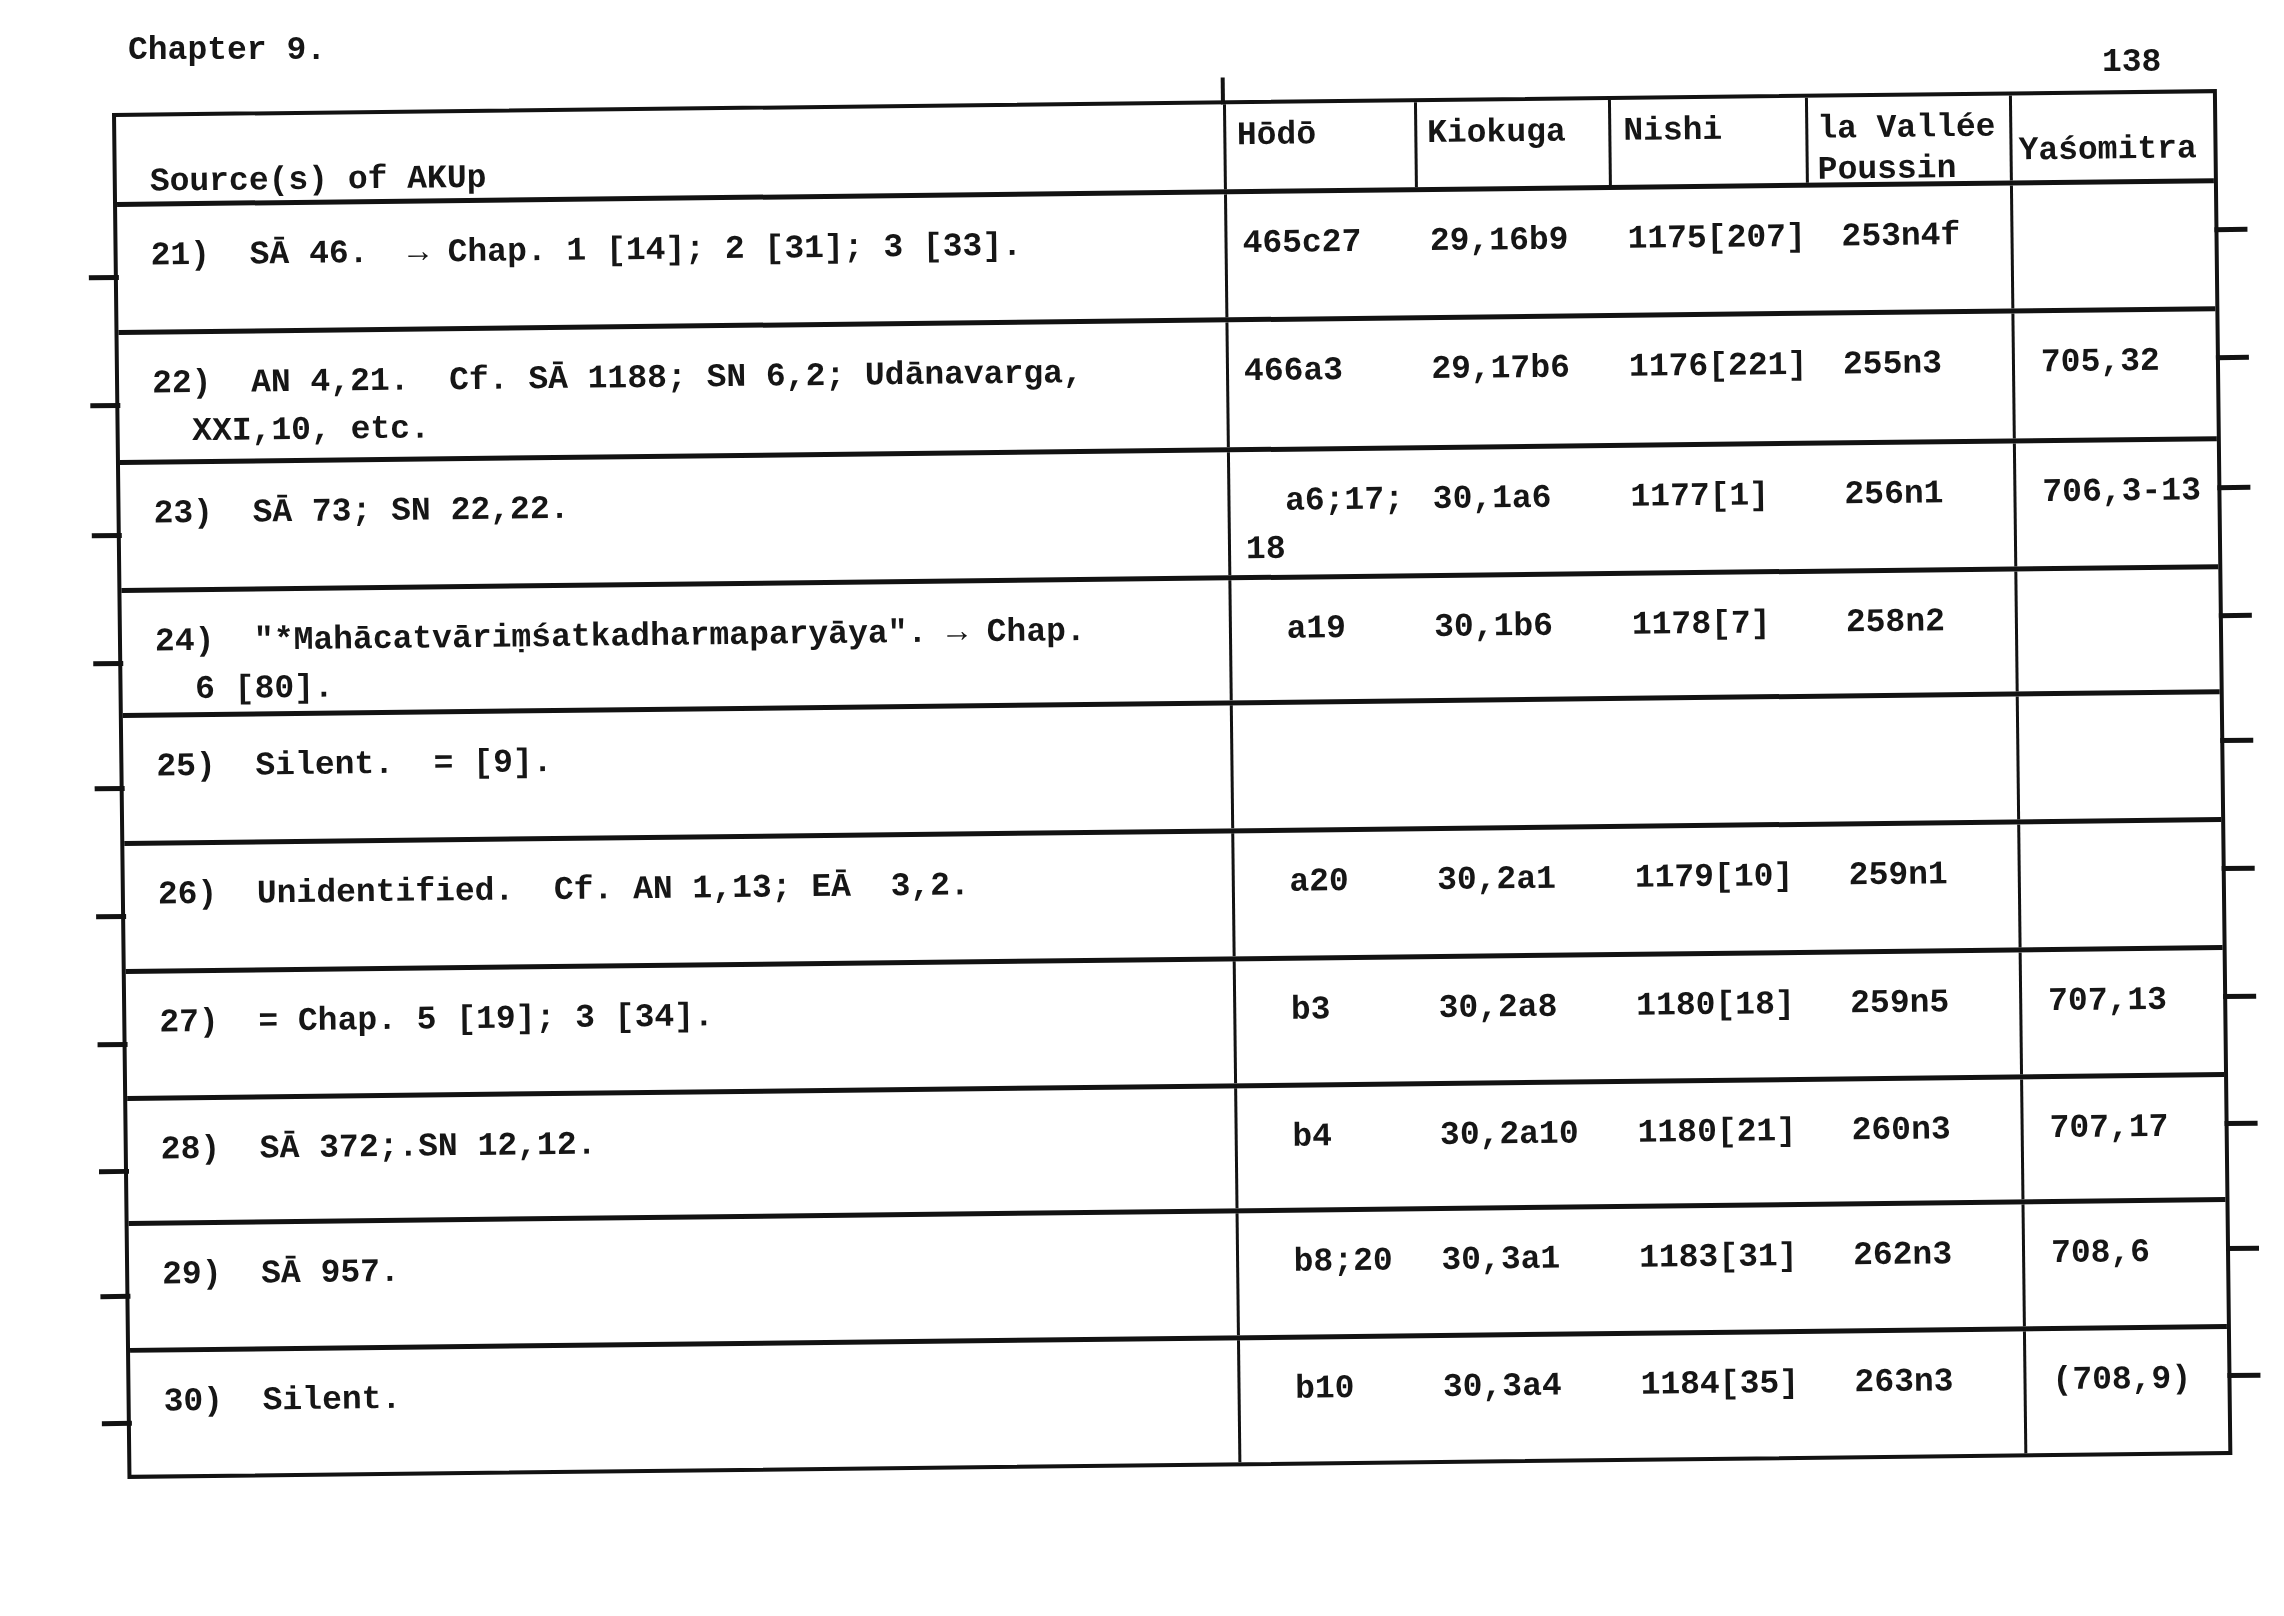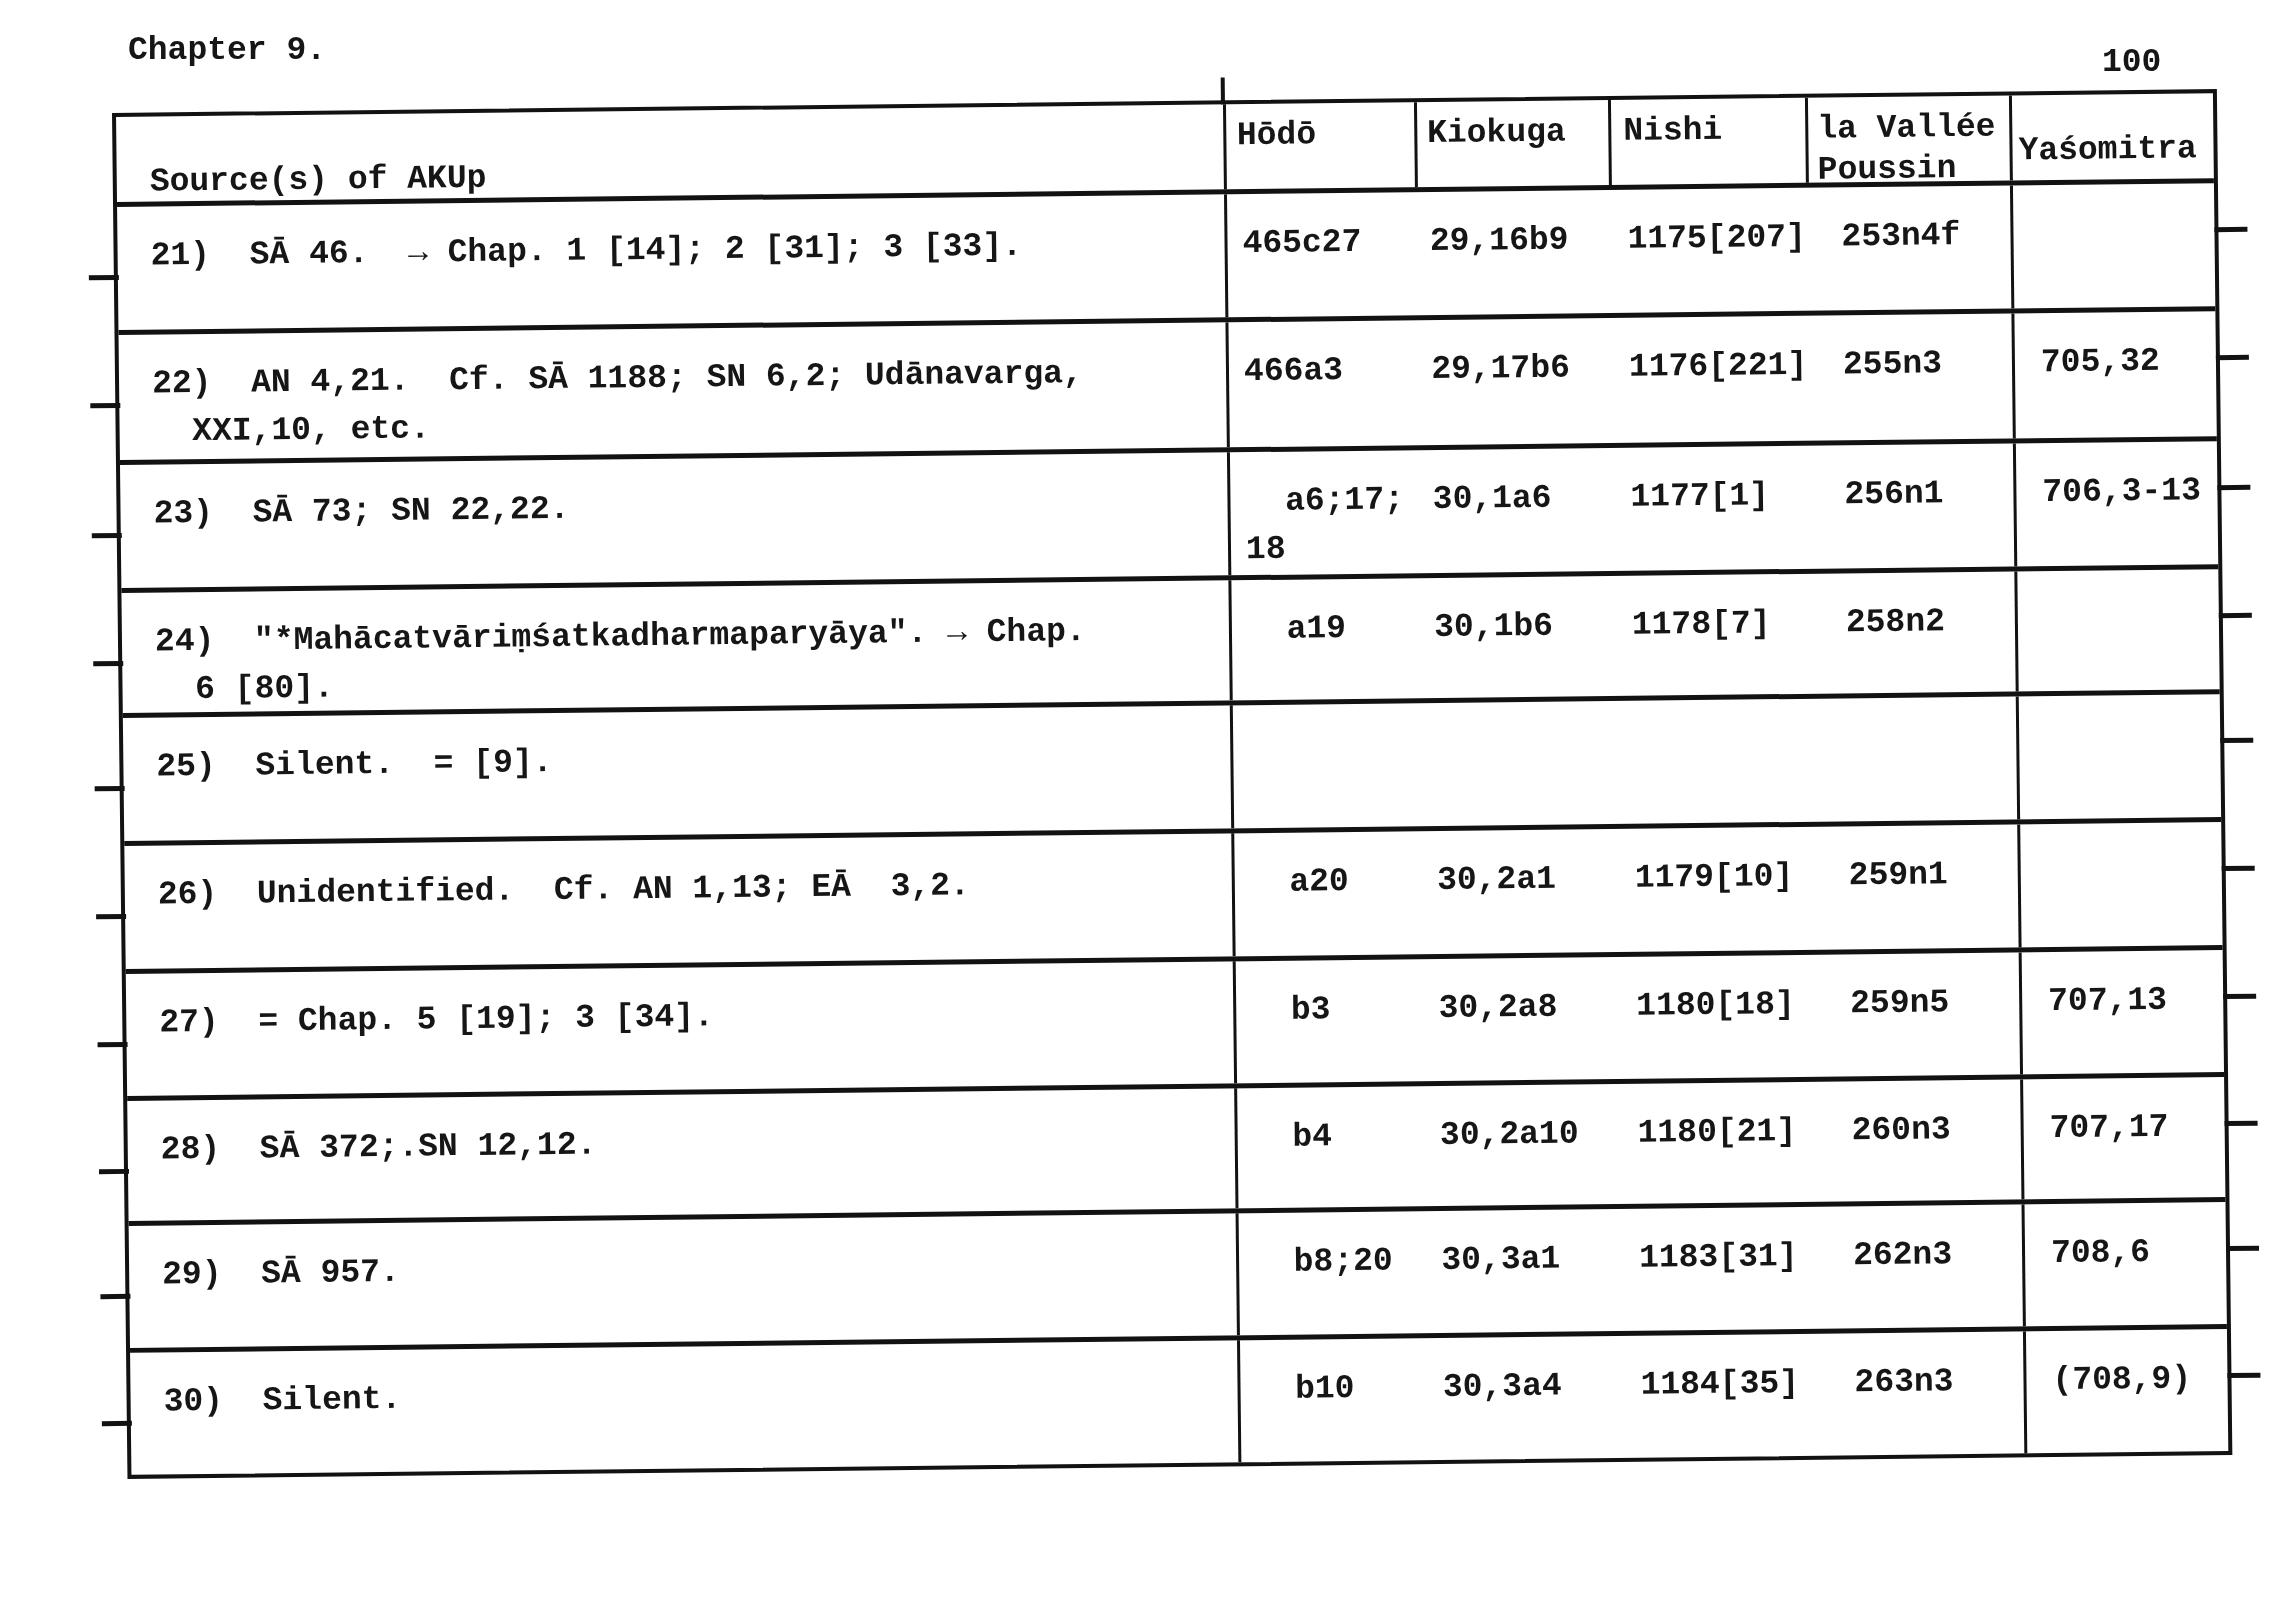--- a/index.html
+++ b/index.html
@@ -115,21 +115,21 @@
     top: 44px;
     width: 33px;
     height: 5.3px;
     background: #121212;
   }
 </style>
 </head>
 <body>
 
 <div id="chapter-heading" class="typ">Chapter 9.</div>
-<div id="page-number" class="typ">100</div>
+<div id="page-number" class="typ">138</div>
 
 <div id="table-frame">
   <div id="stickup-line"></div>
 
   <div class="row" id="header-row">
     <div class="cell c-src typ">Source(s) of AKUp</div>
     <div class="cell c-hodo typ">Hōdō
   p.465f.</div>
     <div class="cell c-kio typ">Kiokuga</div>
     <div class="cell c-nishi typ">Nishi</div>

